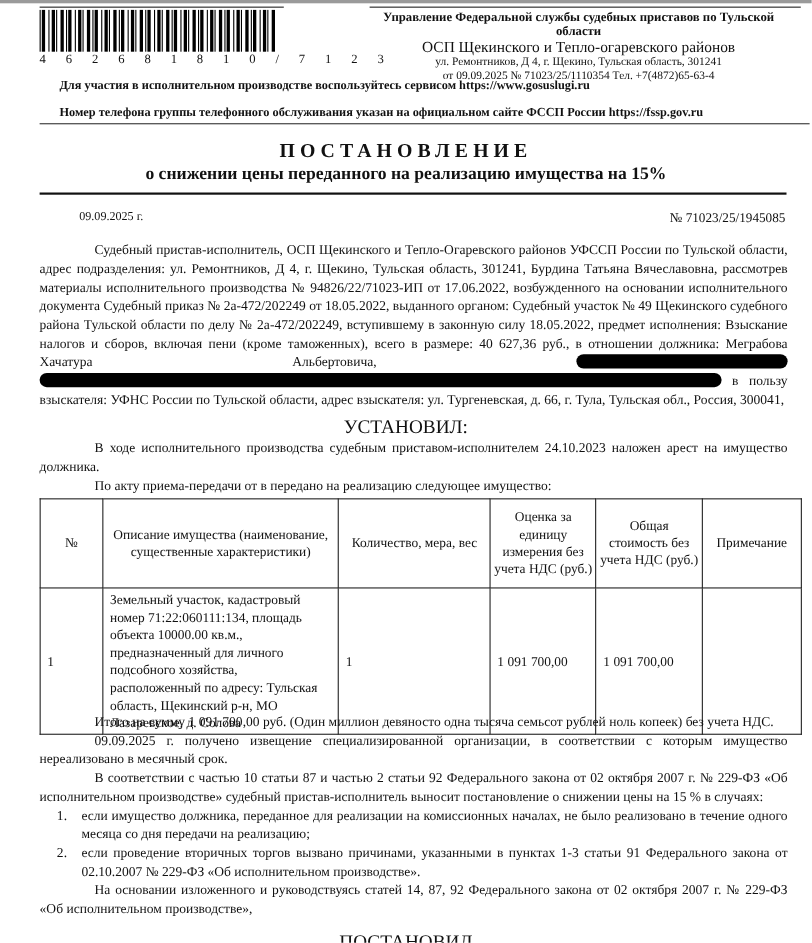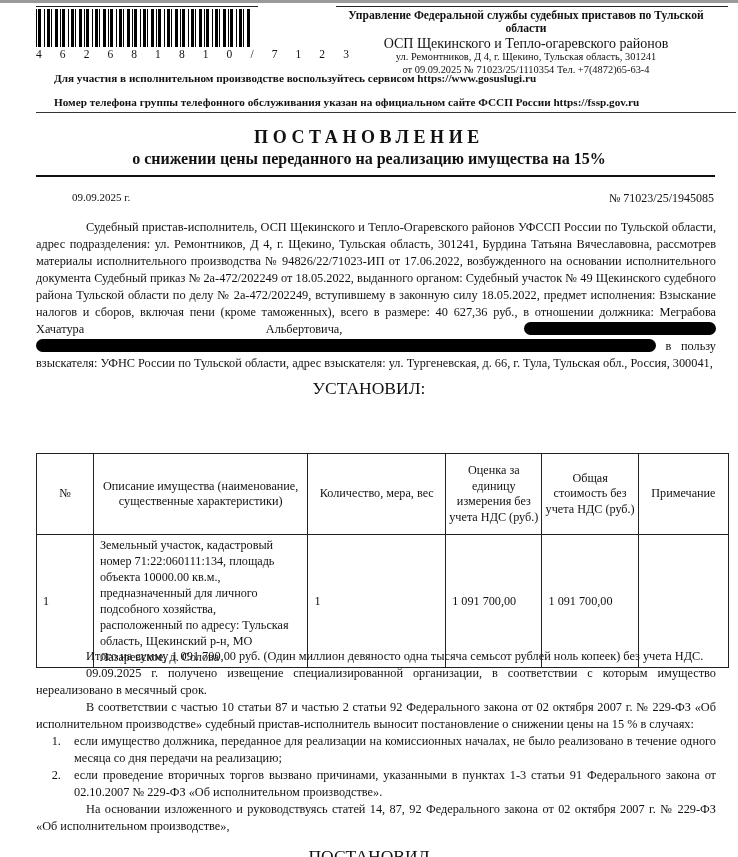--- a/index.html
+++ b/index.html
@@ -130,20 +130,22 @@
 <div class="body p-main indent">
   <span>Судебный пристав-исполнитель, ОСП Щекинского и Тепло-Огаревского районов УФССП России по Тульской области, адрес подразделения: ул. Ремонтников, Д 4, г. Щекино, Тульская область, 301241, Бурдина Татьяна Вячеславовна, рассмотрев материалы исполнительного производства № 94826/22/71023-ИП от 17.06.2022, возбужденного на основании исполнительного документа Судебный приказ № 2а-472/202249 от 18.05.2022, выданного органом: Судебный участок № 49 Щекинского судебного района Тульской области по делу № 2а-472/202249, вступившему в законную силу 18.05.2022, предмет исполнения: Взыскание налогов и сборов, включая пени (кроме таможенных), всего в размере: 40 627,36 руб., в отношении должника: Меграбова Хачатура Альбертовича,</span>
   <span class="redact" style="width:192px"></span>
   <span class="redact" style="width:620px"></span>
   <span>в пользу взыскателя: УФНС России по Тульской области, адрес взыскателя: ул. Тургеневская, д. 66, г. Тула, Тульская обл., Россия, 300041,</span>
 </div>
 
 <div class="section ustanovil">УСТАНОВИЛ:</div>
 
 <div class="body p2">
+  <div class="indent">В ходе исполнительного производства судебным приставом-исполнителем 24.10.2023 наложен арест на имущество должника.</div>
+  <div class="indent">По акту приема-передачи от в  передано на реализацию следующее имущество:</div>
 </div>
 
 <table class="items">
   <thead>
     <tr>
       <th style="width:48px">№</th>
       <th style="width:200px">Описание имущества (наименование, существенные характеристики)</th>
       <th style="width:126px">Количество, мера, вес</th>
       <th style="width:86px">Оценка за единицу измерения без учета НДС (руб.)</th>
       <th style="width:86px">Общая стоимость без учета НДС (руб.)</th>

